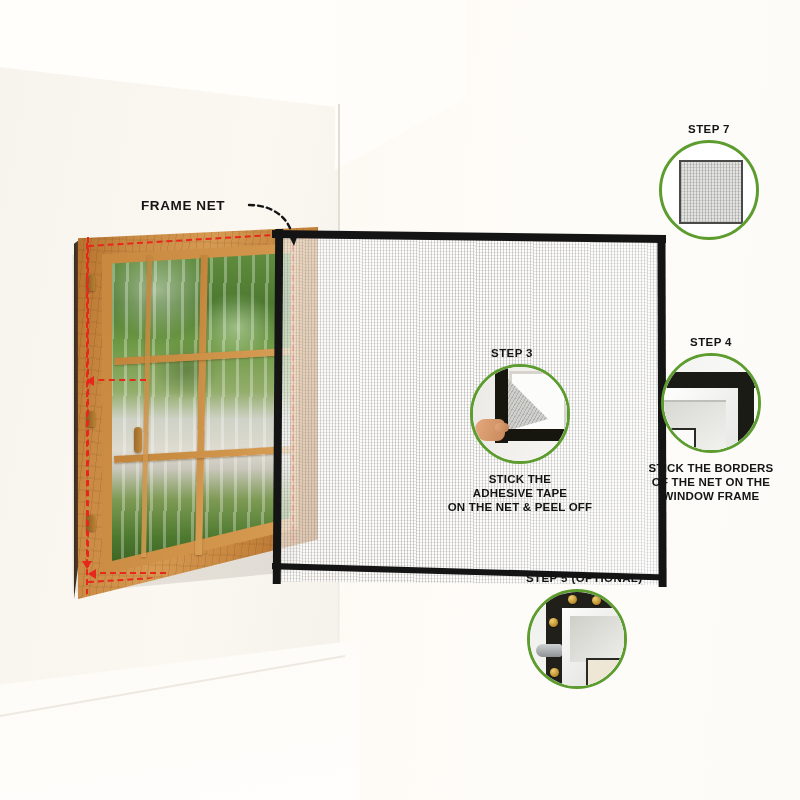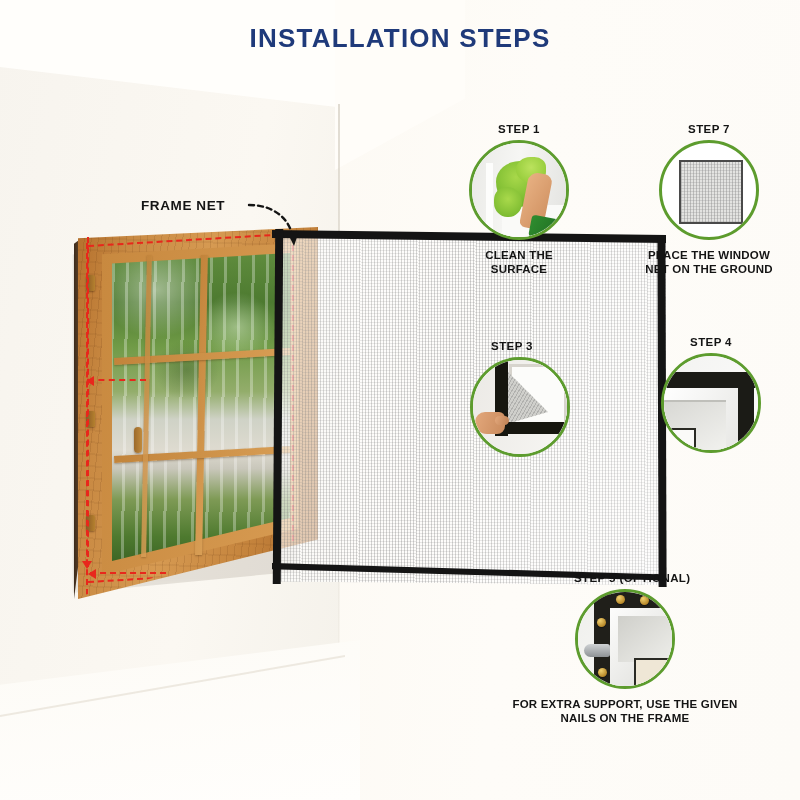--- a/index.html
+++ b/index.html
@@ -335,21 +335,20 @@
 <div id="stage">
 
   <div class="bg-wall-left"></div>
   <div class="bg-wall-right"></div>
   <div class="bg-wall-ceilL"></div>
   <div class="bg-wall-ceilR"></div>
   <div class="bg-corner-line"></div>
   <div class="bg-floor"></div>
   <div class="bg-floor-line"></div>
 
-  <div id="title">INSTALLATION STEPS</div>
 
   <div id="window-wrap">
     <div class="win-shadow"></div>
 
     <div class="wood-edge"></div>
 
     <div class="wood-frame">
       <div class="wood-grain"></div>
     </div>
 
@@ -387,83 +386,70 @@
       <div class="net-frame-right" style="transform: rotate(-0.2deg);"></div>
     </div>
   </div>
 
   <div id="net-label">FRAME NET</div>
   <svg id="net-arrow" viewBox="0 0 60 52">
     <path d="M3 6 C 26 6, 44 18, 47 40" fill="none" stroke="#141414" stroke-width="2.4" stroke-dasharray="5,4" stroke-linecap="round"></path>
     <path d="M41 33 L48 47 L53 32 Z" fill="#141414"></path>
   </svg>
 
-  <div class="step" style="left:469px; top:123px; width:100px;">
-    <div class="step-title">STEP 1</div>
-    <div class="circle">
-      <div class="s1-wall"></div>
-      <div class="s1-trim"></div>
-      <div class="s1-trim2"></div>
-      <div class="s1-cloth"></div>
-      <div class="s1-cloth2"></div>
-      <div class="s1-cloth3"></div>
-      <div class="s1-arm"></div>
-      <div class="s1-cuff"></div>
-    </div>
-    <div class="step-cap">CLEAN THE
-SURFACE</div>
-  </div>
 
   <div class="step" style="left:655px; top:123px; width:108px;">
     <div class="step-title">STEP 7</div>
     <div class="circle">
       <div class="s2-sq"></div>
     </div>
-    <div class="step-cap" style="white-space:pre-line; width:128px; margin-left:-10px;">PLACE THE WINDOW
-NET ON THE GROUND</div>
   </div>
 
-  <div class="step" style="left:470px; top:340px; width:84px;">
+  <div class="step" style="left:470px; top:347px; width:84px;">
     <div class="step-title">STEP 3</div>
     <div class="circle">
       <div class="s3-wall"></div>
       <div class="s3-win"></div>
       <div class="s3-tape"></div>
       <div class="s3-fr-v"></div>
       <div class="s3-fr-h"></div>
       <div class="s3-hand"></div>
       <div class="s3-finger"></div>
     </div>
+    <div class="step-cap" style="white-space:pre-line; width:152px; margin-left:-26px;">STICK THE
+ADHESIVE TAPE
+ON THE NET &amp; PEEL OFF</div>
   </div>
 
   <div class="step" style="left:661px; top:336px; width:100px;">
     <div class="step-title">STEP 4</div>
     <div class="circle">
       <div class="s4-bg"></div>
       <div class="s4-white"></div>
       <div class="s4-in"></div>
       <div class="s4-notch"></div>
       <div class="s4-dark-t"></div>
       <div class="s4-dark-r"></div>
     </div>
+    <div class="step-cap" style="white-space:pre-line; width:140px; margin-left:-20px;">STICK THE BORDERS
+OF THE NET ON THE
+WINDOW FRAME</div>
   </div>
 
-  <div class="step" style="left:575px; top:572px; width:100px;">
+  <div class="step" style="left:527px; top:572px; width:100px;">
     <div class="step-title" style="margin-left:-1px;">STEP 5 (OPTIONAL)</div>
     <div class="circle">
       <div class="s5-bg"></div>
       <div class="s5-white"></div>
       <div class="s5-in"></div>
       <div class="s5-panel"></div>
       <div class="s5-dark-t"></div>
       <div class="s5-dark-l"></div>
       <div class="nail" style="left:38px; top:3px;"></div>
       <div class="nail" style="left:62px; top:4px;"></div>
       <div class="nail" style="left:19px; top:26px;"></div>
       <div class="nail" style="left:19px; top:52px;"></div>
       <div class="nail" style="left:20px; top:76px;"></div>
       <div class="s5-handle"></div>
     </div>
-    <div class="step-cap" style="white-space:pre-line; width:254px; margin-left:-77px;">FOR EXTRA SUPPORT, USE THE GIVEN
-NAILS ON THE  FRAME</div>
   </div>
 
 </div>
 
 </body></html>

